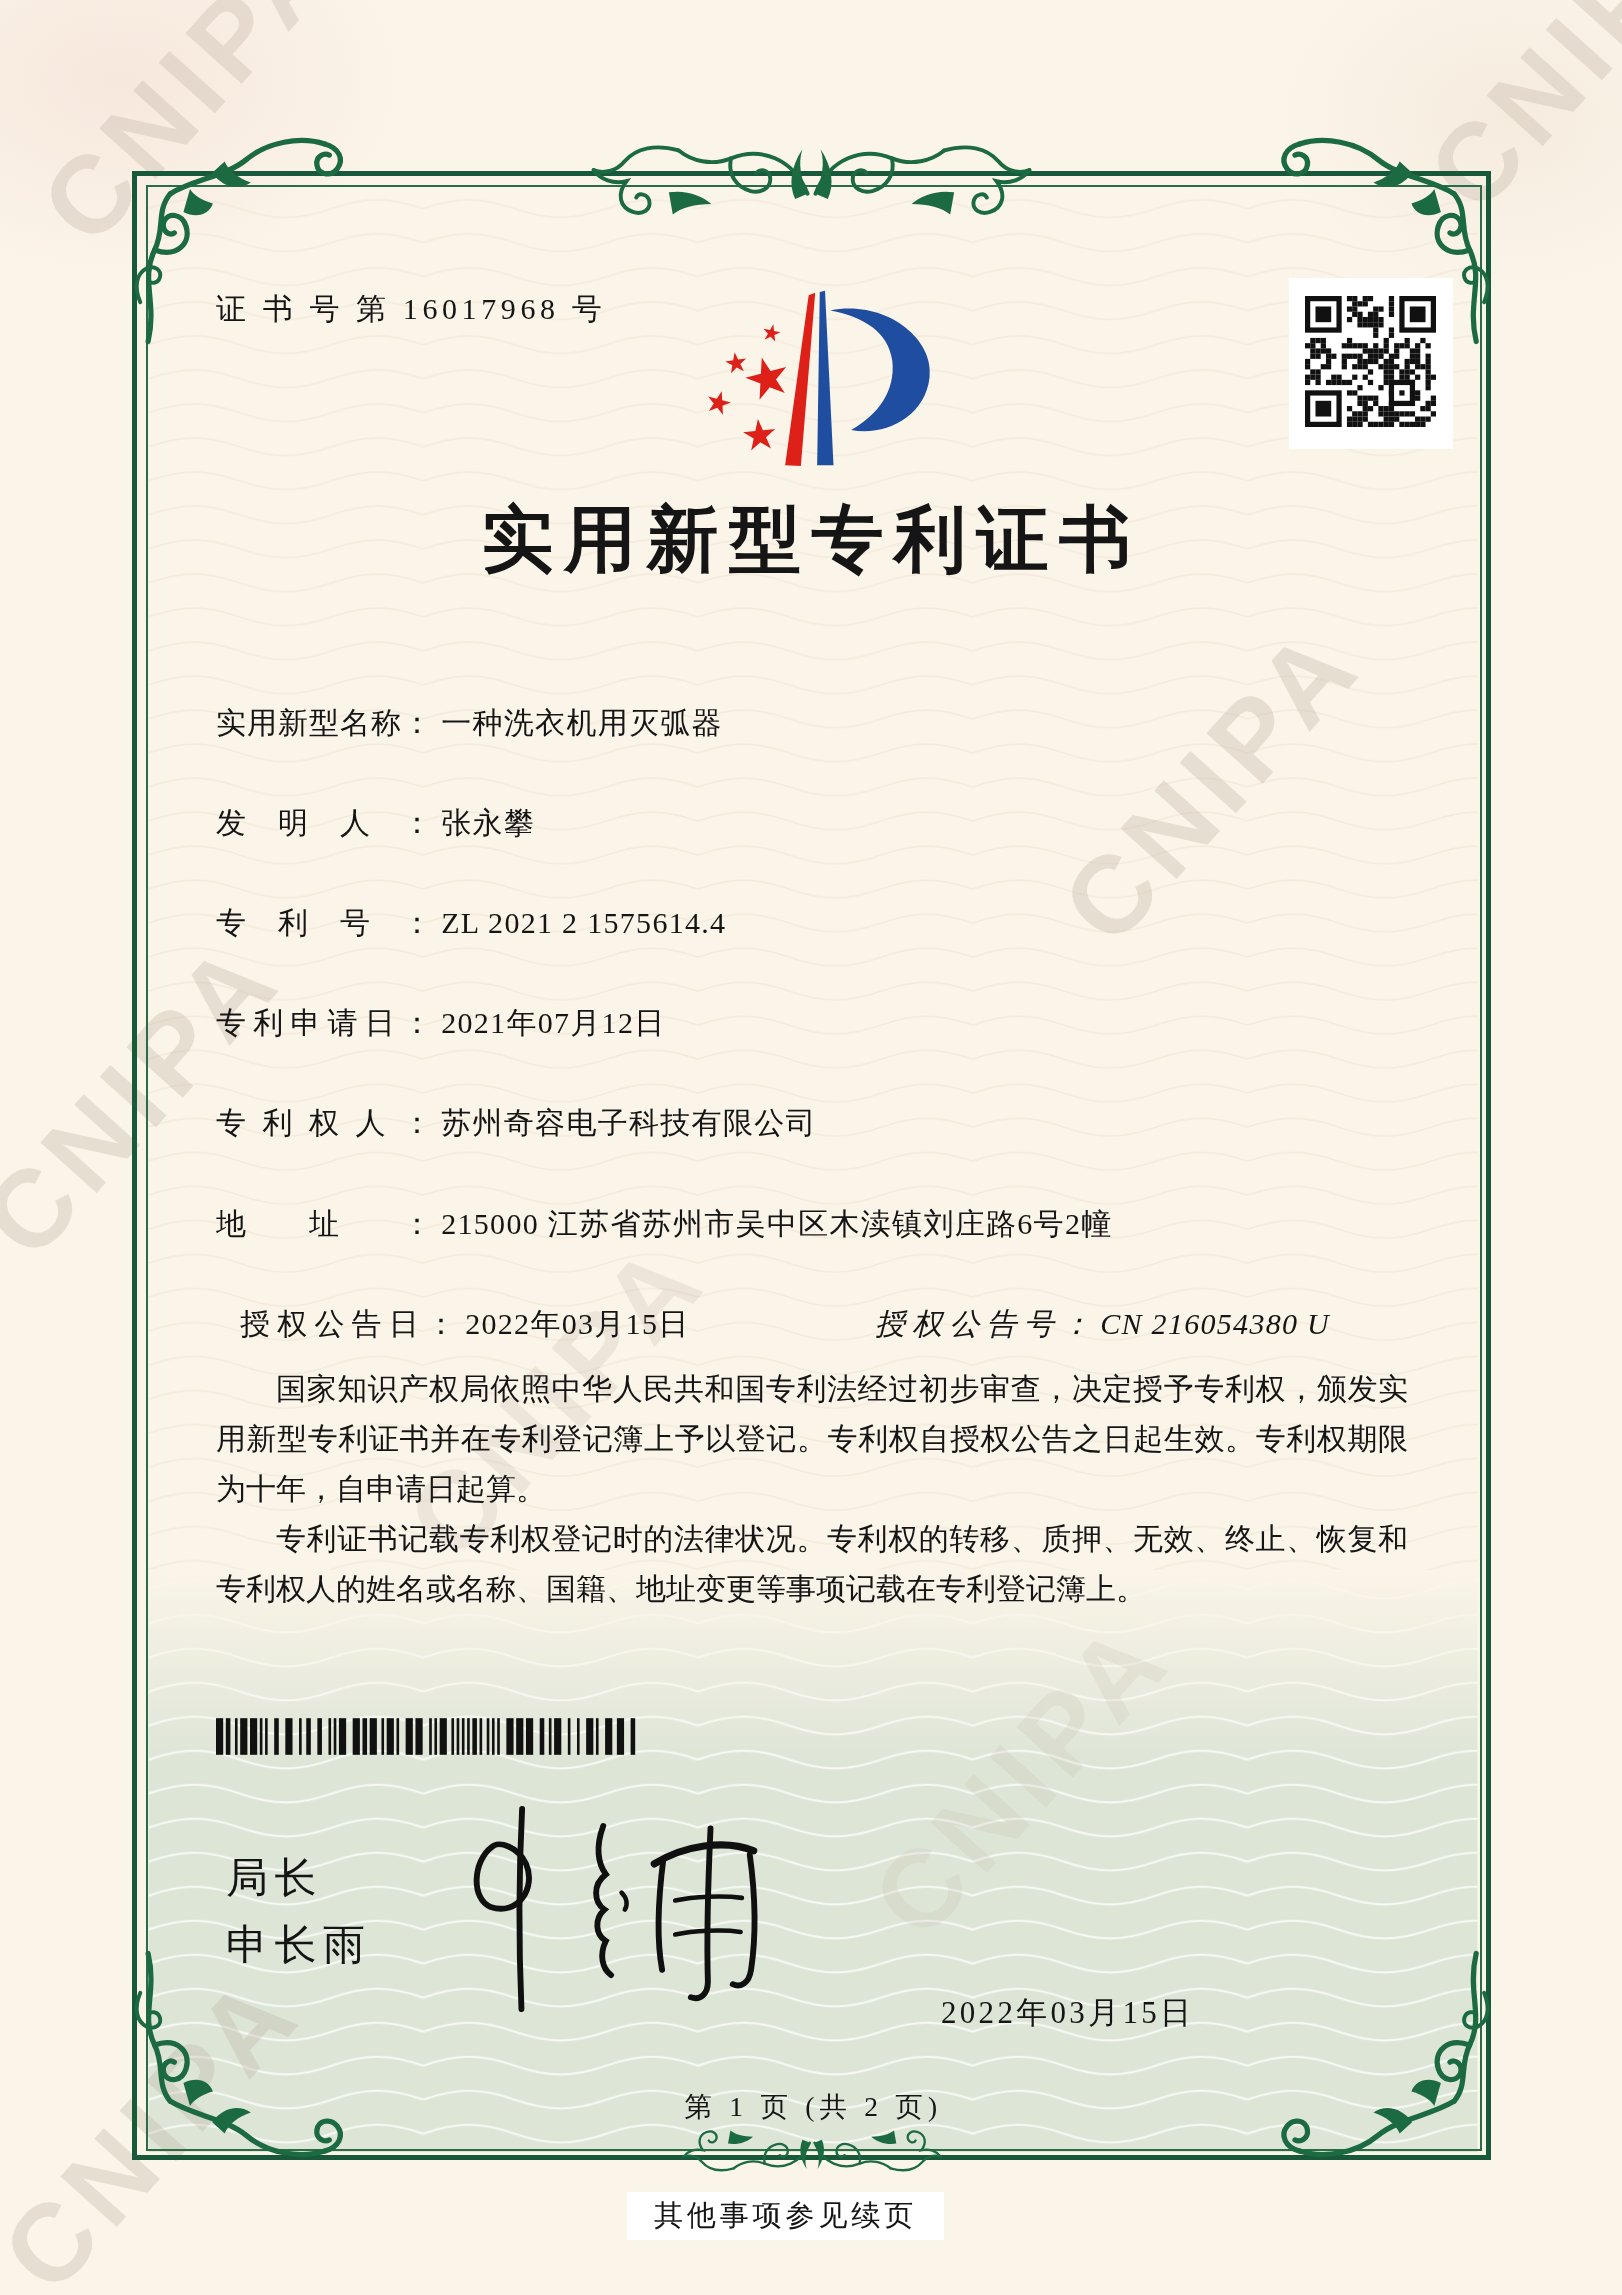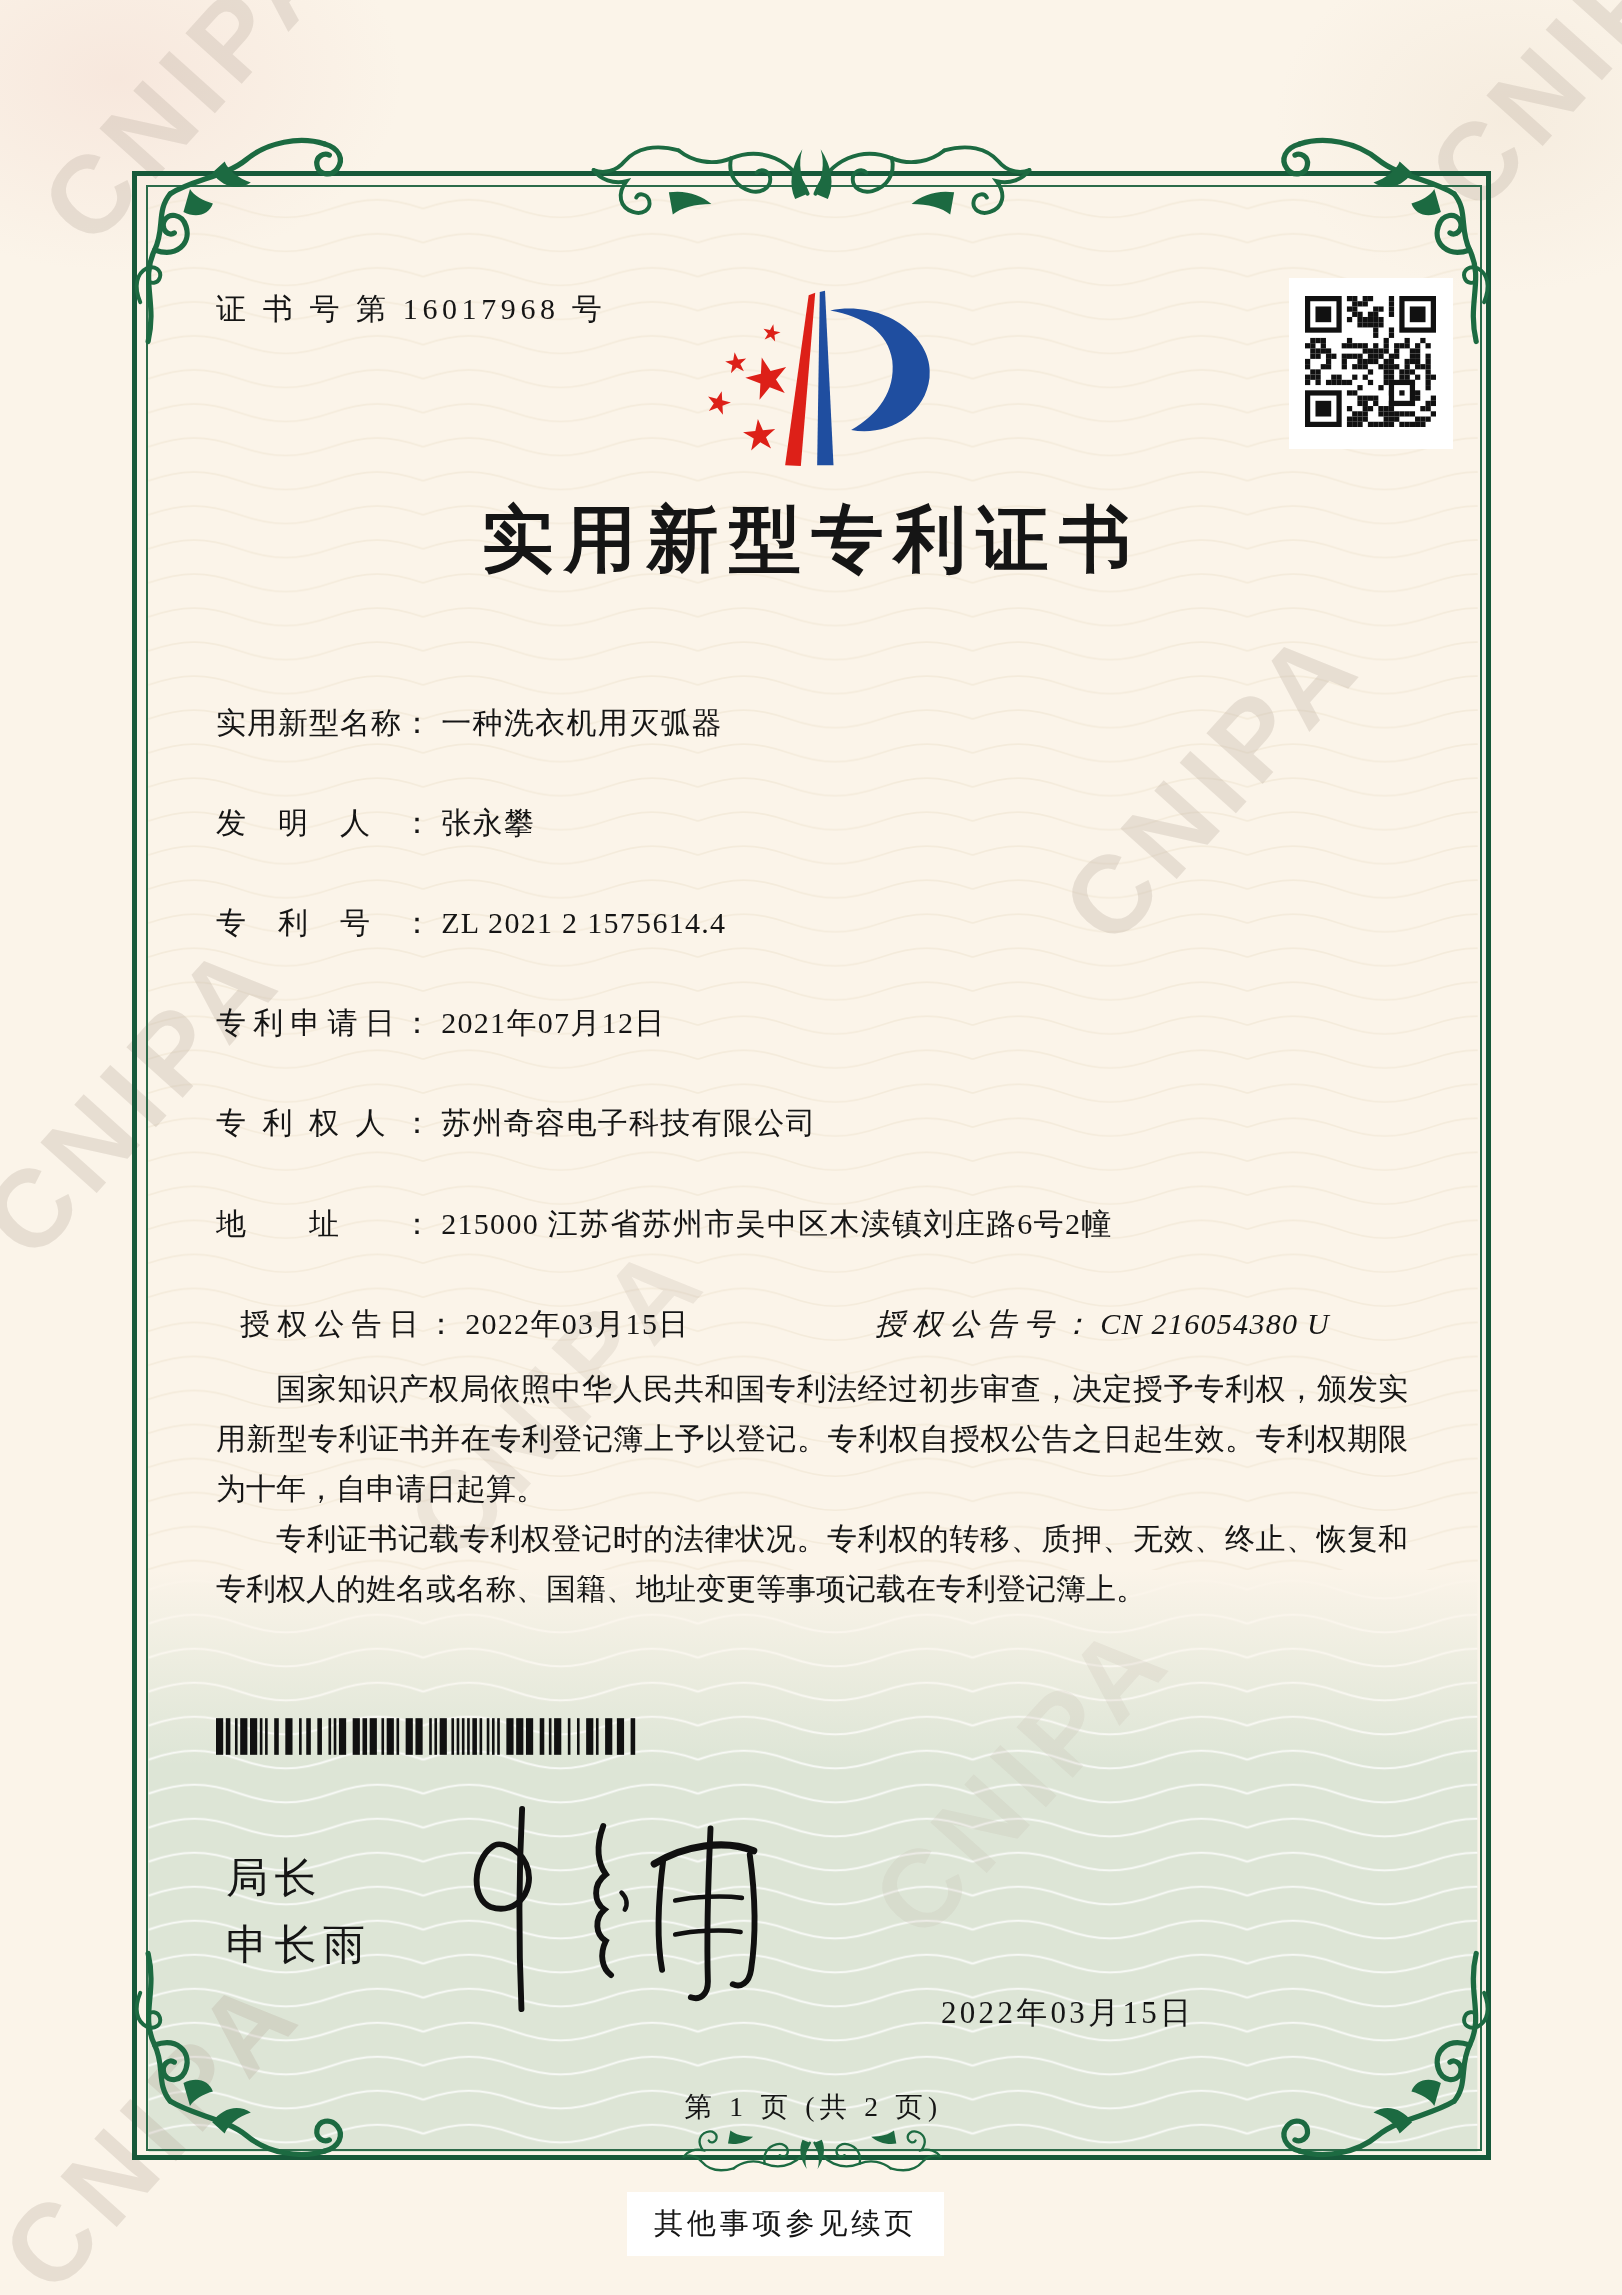--- a/index.html
+++ b/index.html
@@ -29,21 +29,21 @@
   .frow{position:absolute;left:0;white-space:nowrap;}
   .lbl{display:inline-block;width:216px;text-align:justify;text-align-last:justify;vertical-align:baseline;}
   .val{margin-left:9.2px;letter-spacing:1.3px;}
   .grant2{position:absolute;left:635px;top:0;white-space:nowrap;font-style:italic;}
   .paras{left:216px;top:1364px;width:1192px;z-index:5;font-size:30px;line-height:50px;text-align:justify;}
   .paras p{margin:0;text-indent:60px;}
   .signer{left:226px;top:1860px;z-index:5;font-size:42px;letter-spacing:6.5px;line-height:37px;}
   .signer .s2{margin-top:30px;}
   .issue-date{left:941px;top:1992px;z-index:5;font-size:31px;letter-spacing:3.3px;}
   .pageinfo{left:4px;right:0;top:2089px;text-align:center;z-index:5;font-size:27.5px;letter-spacing:5.2px;}
-  .footnote-box{left:627px;top:2192px;width:317px;height:64px;background:#ffffff;z-index:5;
+  .footnote-box{left:627px;top:2192px;width:317px;height:48px;background:#ffffff;z-index:5;
     display:flex;align-items:center;justify-content:center;font-size:29px;letter-spacing:3.9px;}
   
   .fade-top{left:148px;top:1570px;width:1330px;height:196px;z-index:1;
     background:linear-gradient(180deg,#fbf4e9 0%, rgba(251,244,233,0) 100%);}
   .zindex0{z-index:0;} .zindex4{z-index:4;} .zindex5{z-index:5;}
   .qr-box{left:1289px;top:278px;width:164px;height:171px;background:#ffffff;z-index:5;}
   .sig-block{left:458px;top:1801px;z-index:5;}
 </style>
 </head>
 <body>

